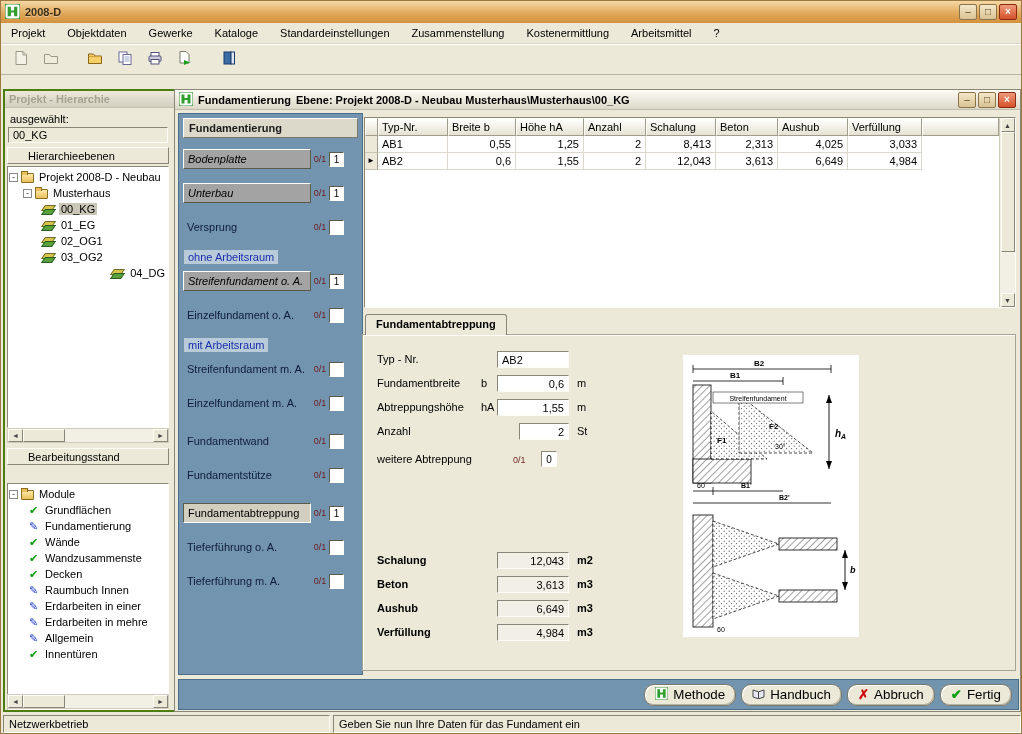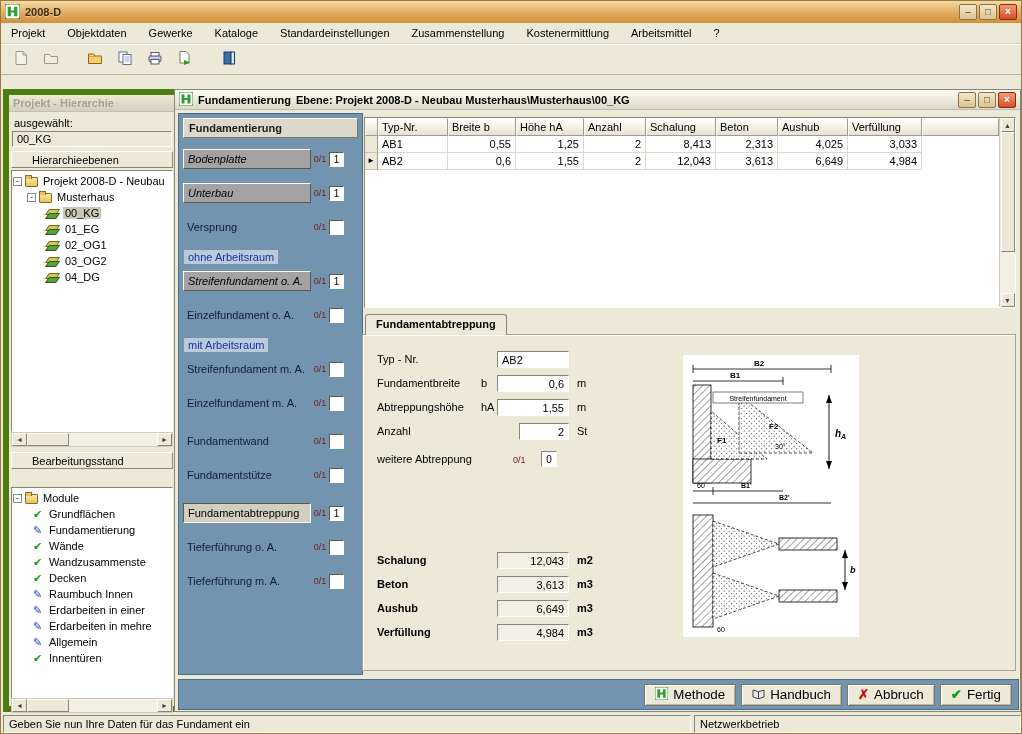--- a/index.html
+++ b/index.html
@@ -2,21 +2,21 @@
 <html><head>
 <meta charset="utf-8">
 <style>
   * { margin:0; padding:0; box-sizing:border-box; }
   html,body { width:1022px; height:734px; }
   body { font-family:"Liberation Sans", sans-serif; font-size:11px; color:#000; background:#ECE9D8; }
   #root { position:relative; width:1022px; height:734px; background:#ECE9D8; border:1px solid #9a7a40; overflow:hidden; }
 
   
   .raised { background:#ECE9D8; border:1px solid; border-color:#fffef6 #8a8677 #8a8677 #fffef6; }
-  .btn3d { background:#ECE9D8; border:1px solid #7a7868; border-radius:0;
+  .btn3d { background:#ECE9D8; border:1px solid #7a7868; border-radius:10px;
            box-shadow:inset 1px 1px 0 #ffffff, inset -1px -1px 0 #b8b4a4;
            display:flex; align-items:center; justify-content:center; gap:5px; cursor:default; }
 
   
   .titlebar { position:absolute; left:0; top:0; width:100%; height:22px;
               background:linear-gradient(180deg,#f5d9a7 0%,#e2a95c 55%,#d3913e 100%);
               display:flex; align-items:center; padding:0 4px; gap:5px; }
   .title-text { font-weight:bold; color:#3c2e14; text-shadow:0 1px 0 rgba(255,255,255,.4); }
   .cap-btns { margin-left:auto; display:flex; gap:2px; }
   .cap-btn { width:18px; height:16px; font-size:10px; line-height:14px; text-align:center;
@@ -28,21 +28,21 @@
   .menubar { position:absolute; left:0; top:22px; width:100%; height:21px; display:flex; align-items:center;
              padding:0 8px; gap:18px; background:#ECE9D8; border-bottom:1px solid #d8d4c4; }
   .menu-item { padding:2px 2px; }
   .toolbar { position:absolute; left:0; top:43px; width:100%; height:31px; display:flex; align-items:center;
              padding:0 8px; gap:6px; background:#ECE9D8; border-bottom:1px solid #b8b4a4; box-shadow:inset 0 1px 0 #fff; }
   .tb-btn { width:24px; height:24px; display:flex; align-items:center; justify-content:center; border-radius:2px; }
   .tb-gap { width:8px; }
 
   
   .left-panel { position:absolute; left:2px; top:88px; width:200px; height:623px; background:#ECE9D8;
-                border:6px solid #4d7c0f; }
+                border:2px solid #4d7c0f; }
   .lp-title { height:17px; background:linear-gradient(180deg,#ece8da,#d4d0c0); color:#a6a290; font-weight:bold;
               padding:2px 4px; border-bottom:1px solid #c4c0b0; }
   .lp-label { position:absolute; left:5px; top:22px; }
   .lp-selval { position:absolute; left:3px; top:36px; width:160px; height:16px; background:#ECE9D8;
                border:1px solid; border-color:#8a8677 #fffef6 #fffef6 #8a8677; padding:1px 4px; }
   .lp-head { position:absolute; left:2px; width:162px; height:17px; padding:2px 20px; }
   .lp-tree { position:absolute; left:2px; width:162px; background:#fff; border:1px solid;
              border-color:#8a8677 #fffef6 #fffef6 #8a8677; padding:2px 1px; overflow:hidden; }
   .tree-row { display:flex; align-items:center; gap:3px; height:16px; white-space:nowrap; }
   .tree-row .lbl { padding:0 2px; }
@@ -255,21 +255,21 @@
         <span class="lbl">01_EG</span>
       </div>
       <div class="tree-row" style="padding-left:32px;">
         <span class="layer-ic"></span>
         <span class="lbl">02_OG1</span>
       </div>
       <div class="tree-row" style="padding-left:32px;">
         <span class="layer-ic"></span>
         <span class="lbl">03_OG2</span>
       </div>
-      <div class="tree-row" style="padding-left:32px;">
+      <div class="tree-row" style="padding-left:32px;justify-content:flex-end;">
         <span class="layer-ic"></span>
         <span class="lbl">04_DG</span>
       </div>
     </div>
     <div class="hscroll" style="top:337px;">
       <span class="sb-arrow arrow-l"></span>
       <span class="h-thumb"></span>
       <span class="h-track"></span>
       <span class="sb-arrow arrow-r"></span>
     </div>
@@ -576,17 +576,17 @@
         <span>Abbruch</span>
       </button>
       <button class="btn3d f-btn" style="min-width:64px;">
         <span class="btn-check"></span>
         <span>Fertig</span>
       </button>
     </div>
   </div>
 
   <div class="statusbar">
+    <span class="sb-cell c2">Netzwerkbetrieb</span>
     <span class="sb-cell c1">Geben Sie nun Ihre Daten für das Fundament ein</span>
-    <span class="sb-cell c2">Netzwerkbetrieb</span>
   </div>
 
 </div>
 
 </body></html>

